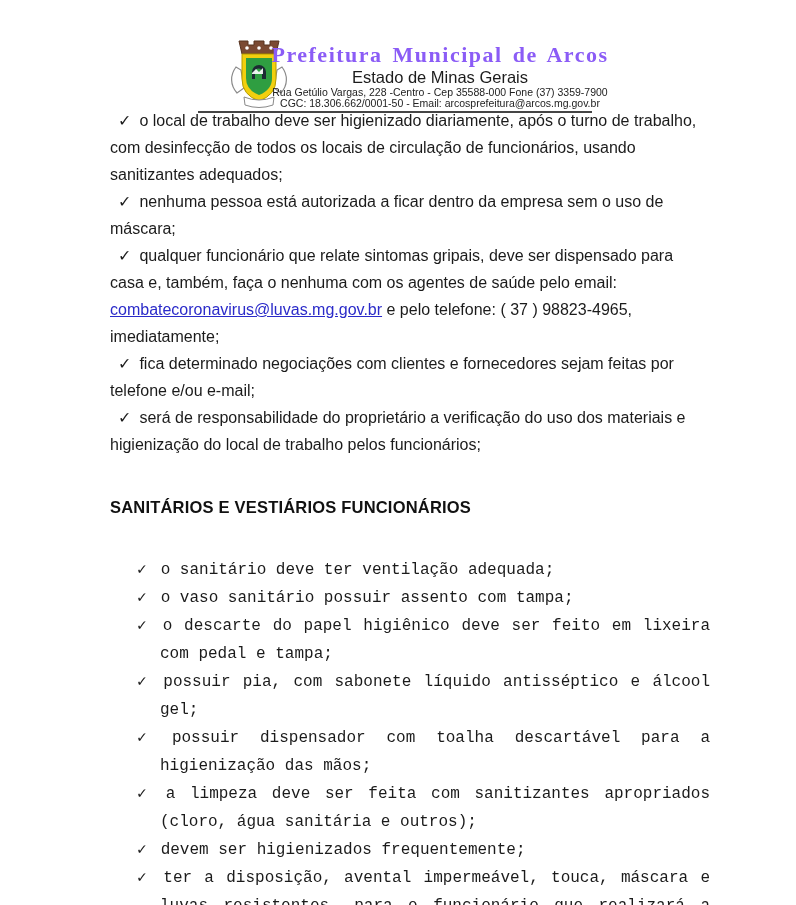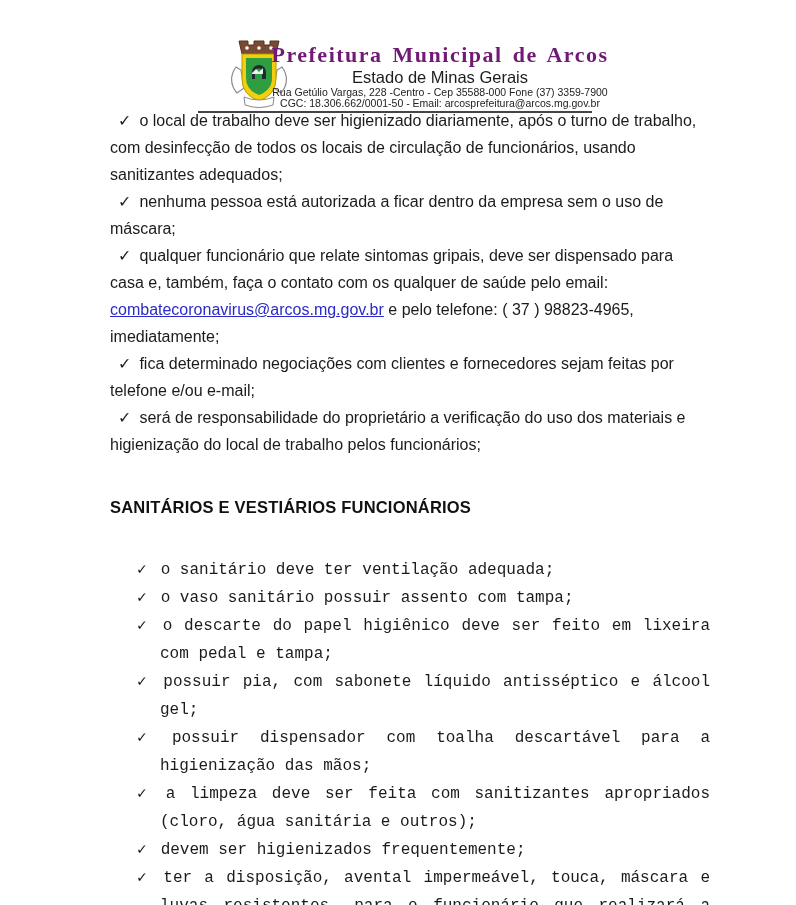--- a/index.html
+++ b/index.html
@@ -11,21 +11,21 @@
     color:#1b1b1b;
     overflow:hidden;
     margin:0 auto;
   }
   
   .logo { position:absolute; left:226px; top:39px; width:66px; height:70px; }
   .header-text { position:absolute; left:150px; top:42px; width:580px; text-align:center; }
   .org-title {
     font-family:"Liberation Serif", serif;
     font-weight:bold; font-size:22px; line-height:26px;
-    letter-spacing:1.5px; word-spacing:3px; color:#701a75;
+    letter-spacing:1.5px; word-spacing:3px; color:#8b5cf6;
   }
   .org-subtitle { font-size:16.5px; line-height:19px; color:#1c1c1c; }
   .org-addr { font-size:10.5px; line-height:11px; color:#222; }
   .separator { position:absolute; left:198px; top:111px; width:394px; height:2px; background:#454545; }
   
   .content { position:absolute; left:110px; top:107px; width:600px; }
   .para { margin:0; font-size:16px; line-height:27px; text-indent:8px; text-align:left; }
   .para .check { margin-right:8px; }
   .check { color:#1b1b1b; }
   .email-link { color:#2a2ac9; text-decoration:underline; cursor:pointer; }
@@ -76,21 +76,21 @@
 
   <div class="separator"></div>
 
   <div class="content">
 
     <p class="para"><span class="check">✓</span><span>o local de trabalho deve ser higienizado diariamente, após o turno de trabalho, com desinfecção de todos os locais de circulação de funcionários, usando sanitizantes adequados;</span></p>
 
     <p class="para"><span class="check">✓</span><span>nenhuma pessoa está autorizada a ficar dentro da empresa sem o uso de máscara;</span></p>
 
 
-    <p class="para"><span class="check">✓</span><span>qualquer funcionário que relate sintomas gripais, deve ser dispensado para casa e, também, faça o contato com os qualquer de saúde pelo email: </span><a class="email-link">combatecoronavirus@arcos.mg.gov.br</a><span> e pelo telefone: ( 37 ) 98823-4965, imediatamente;</span></p>
+    <p class="para"><span class="check">✓</span><span>qualquer funcionário que relate sintomas gripais, deve ser dispensado para casa e, também, faça o nenhuma com os agentes de saúde pelo email: </span><a class="email-link">combatecoronavirus@luvas.mg.gov.br</a><span> e pelo telefone: ( 37 ) 98823-4965, imediatamente;</span></p>
 
     <p class="para"><span class="check">✓</span><span>fica determinado negociações com clientes e fornecedores sejam feitas por telefone e/ou e-mail;</span></p>
 
     <p class="para"><span class="check">✓</span><span>será de responsabilidade do proprietário a verificação do uso dos materiais e higienização do local de trabalho pelos funcionários;</span></p>
 
     <h2 class="section-heading">SANITÁRIOS E VESTIÁRIOS FUNCIONÁRIOS</h2>
 
     <div class="check-list">
       <div class="check-item"><span class="check">✓</span><span>o sanitário deve ter ventilação adequada;</span></div>
       <div class="check-item"><span class="check">✓</span><span>o vaso sanitário possuir assento com tampa;</span></div>

